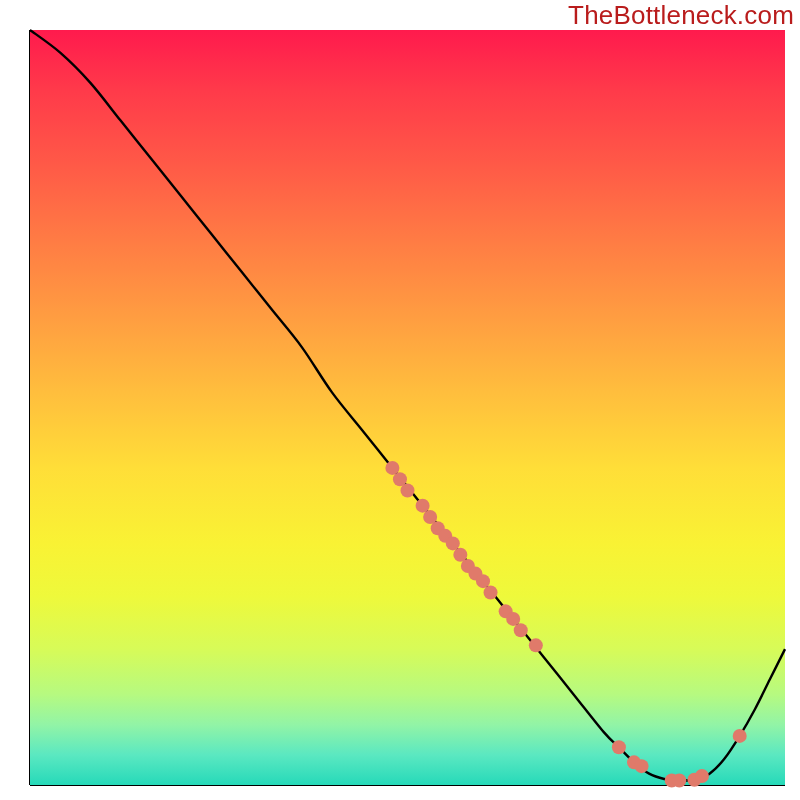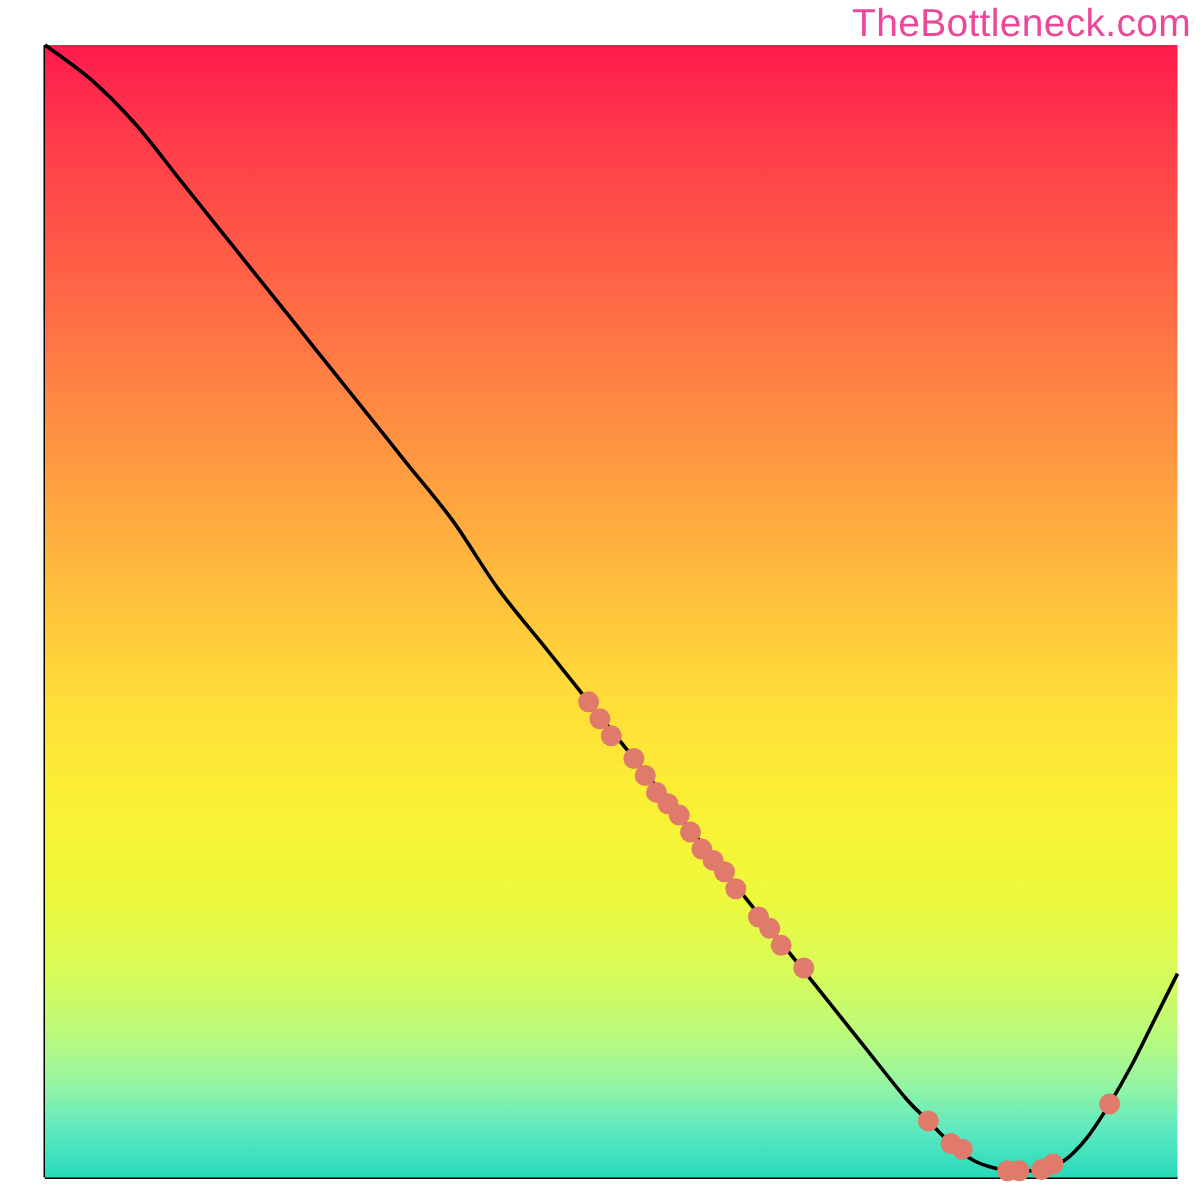--- a/index.html
+++ b/index.html
@@ -15,21 +15,21 @@
     position: relative;
     width: 800px;
     height: 800px;
   }
   .watermark {
     position: absolute;
     top: 0;
     right: 6px;
     font-size: 26px;
     font-weight: 500;
-    color: #ec4899;
+    color: #b91c1c;
     letter-spacing: 0.2px;
     user-select: none;
   }
   .plot-area {
     position: absolute;
     left: 30px;
     top: 30px;
     width: 755px;
     height: 755px;
     box-sizing: border-box;

